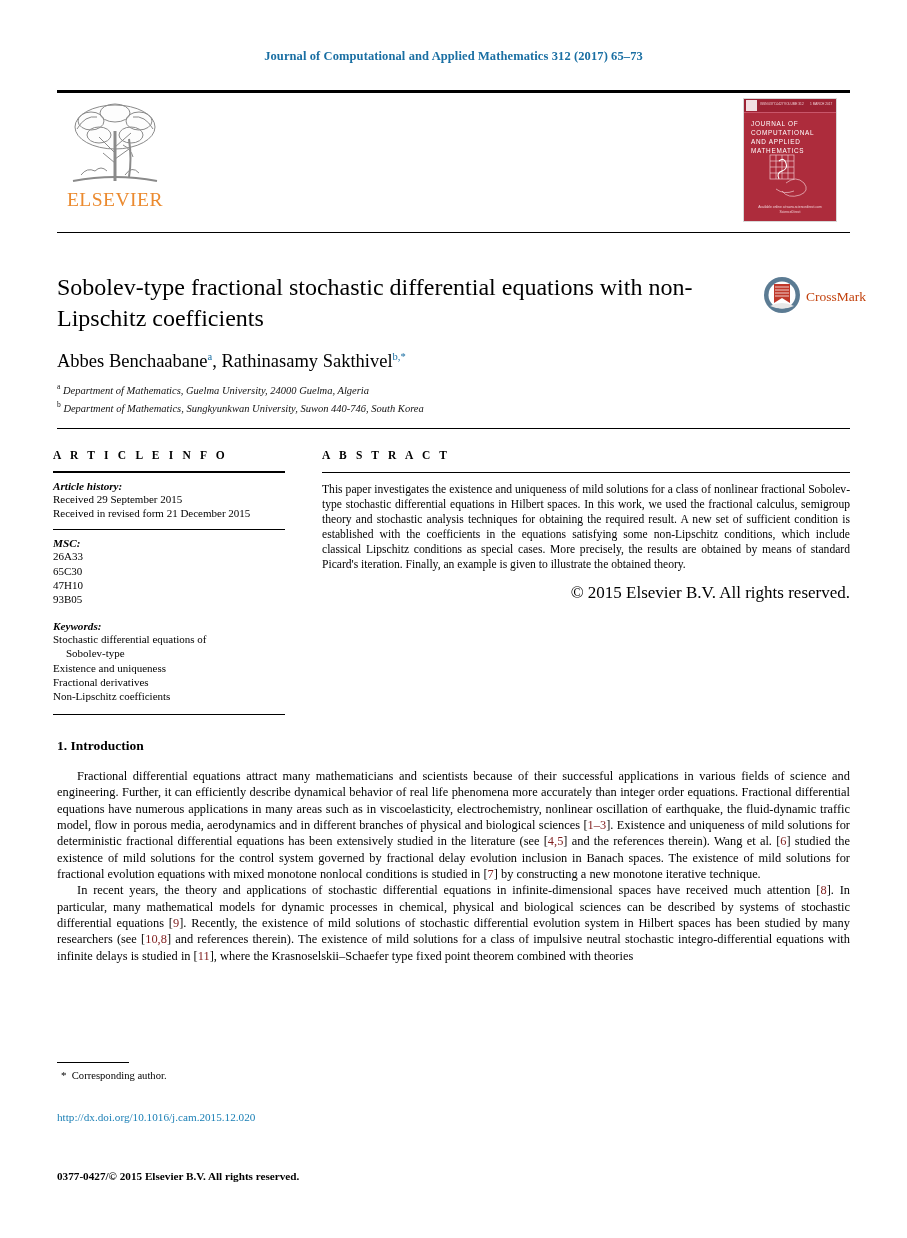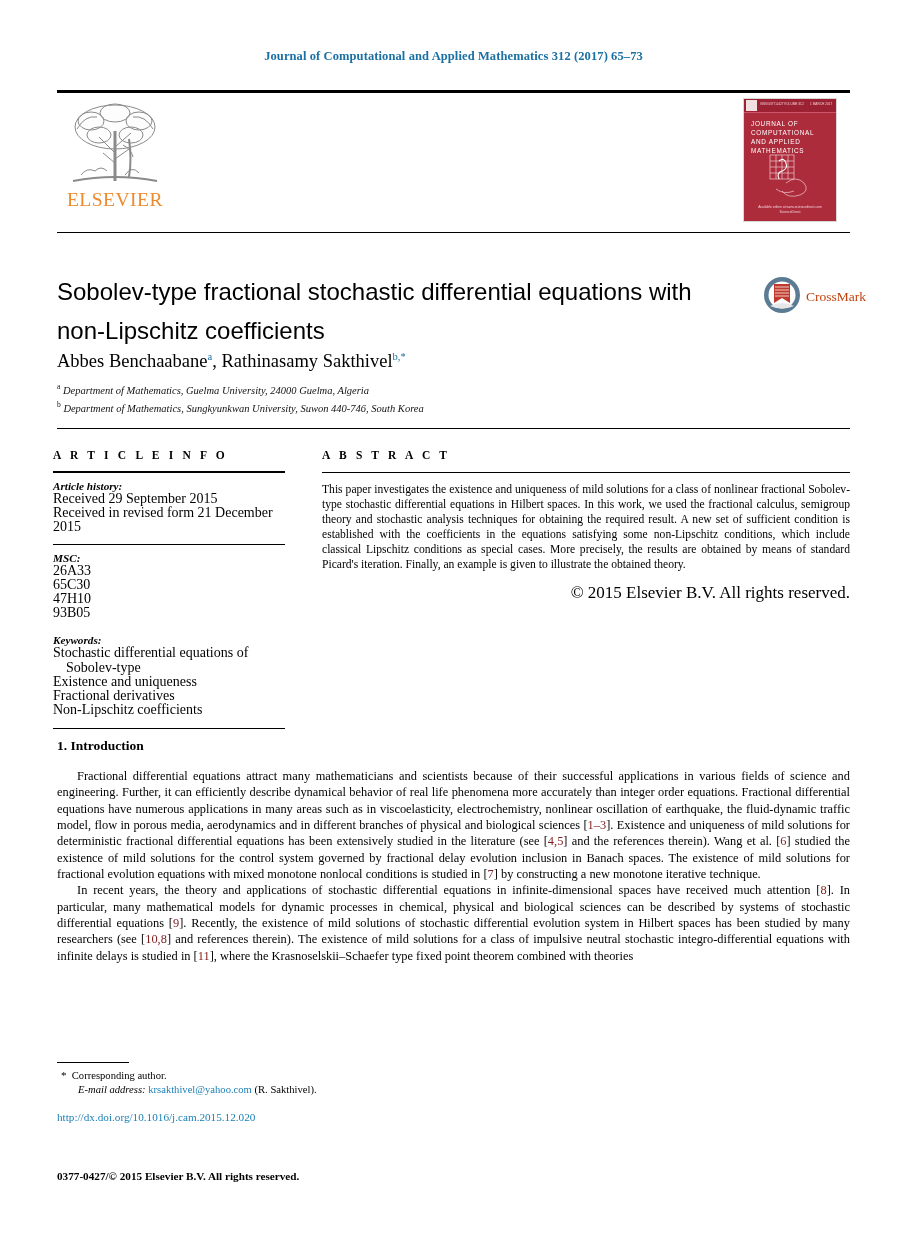--- a/index.html
+++ b/index.html
@@ -148,23 +148,23 @@
     left: 57px; top: 232px;
     width: 793px; height: 1px;
     background: #000;
   }
 
   
   .title {
     position: absolute;
     left: 57px; top: 272px;
     width: 680px;
-    font-family: Liberation Sans, sans-serif;
+    font-family: Liberation Serif, serif;
     font-size: 24px;
-    line-height: 39px;
+    line-height: 31px;
     color: #000;
   }
   .crossmark {
     position: absolute;
     left: 762px; top: 275px;
     width: 92px; height: 48px;
   }
   .cm-label {
     position: absolute;
     left: 44px; top: 14px;
@@ -219,21 +219,21 @@
   .info-rule {
     width: 232px; height: 2px; background: #000;
     margin: 10px 0 7px 0;
   }
   .info-rule.thin { height: 1px; margin: 9px 0 7px 0; }
   .italic-lbl {
     font-style: italic; font-weight: bold;
     font-size: 11.2px;
   }
   .info-line {
-    font-size: 14px;
+    font-size: 11px;
     line-height: 14.2px;
   }
   .msc-block { margin-top: 0px; }
   .kw-block { margin-top: 14px; }
   .kw-indent { padding-left: 13px; }
   .info-rule-bottom {
     width: 232px; height: 1px; background: #000;
     margin-top: 11px;
   }
 
@@ -441,23 +441,18 @@
   <div class="body-text">
     <p><span>Fractional differential equations attract many mathematicians and scientists because of their successful applications in various fields of science and engineering. Further, it can efficiently describe dynamical behavior of real life phenomena more accurately than integer order equations. Fractional differential equations have numerous applications in many areas such as in viscoelasticity, electrochemistry, nonlinear oscillation of earthquake, the fluid-dynamic traffic model, flow in porous media, aerodynamics and in different branches of physical and biological sciences [</span><span class="ref">1–3</span><span>]. Existence and uniqueness of mild solutions for deterministic fractional differential equations has been extensively studied in the literature (see [</span><span class="ref">4,5</span><span>] and the references therein). Wang et al. [</span><span class="ref">6</span><span>] studied the existence of mild solutions for the control system governed by fractional delay evolution inclusion in Banach spaces. The existence of mild solutions for fractional evolution equations with mixed monotone nonlocal conditions is studied in [</span><span class="ref">7</span><span>] by constructing a new monotone iterative technique.</span></p>
     <p><span>In recent years, the theory and applications of stochastic differential equations in infinite-dimensional spaces have received much attention [</span><span class="ref">8</span><span>]. In particular, many mathematical models for dynamic processes in chemical, physical and biological sciences can be described by systems of stochastic differential equations [</span><span class="ref">9</span><span>]. Recently, the existence of mild solutions of stochastic differential evolution system in Hilbert spaces has been studied by many researchers (see [</span><span class="ref">10,8</span><span>] and references therein). The existence of mild solutions for a class of impulsive neutral stochastic integro-differential equations with infinite delays is studied in [</span><span class="ref">11</span><span>], where the Krasnoselskii–Schaefer type fixed point theorem combined with theories</span></p>
   </div>
 
   <div class="foot-rule"></div>
   <div class="footnote">
     <div>
       <span class="star">*</span>&nbsp;&nbsp;<span>Corresponding author.</span>
     </div>
-    <div class="fn-indent">
-      <span class="lbl">E-mail address:</span>
-      <span class="mail">krsakthivel@yahoo.com</span>
-      <span>(R. Sakthivel).</span>
-    </div>
   </div>
 
   <div class="doi">http://dx.doi.org/10.1016/j.cam.2015.12.020</div>
   <div class="issn">0377-0427/© 2015 Elsevier B.V. All rights reserved.</div>
 
 </div>
 
 </body></html>

